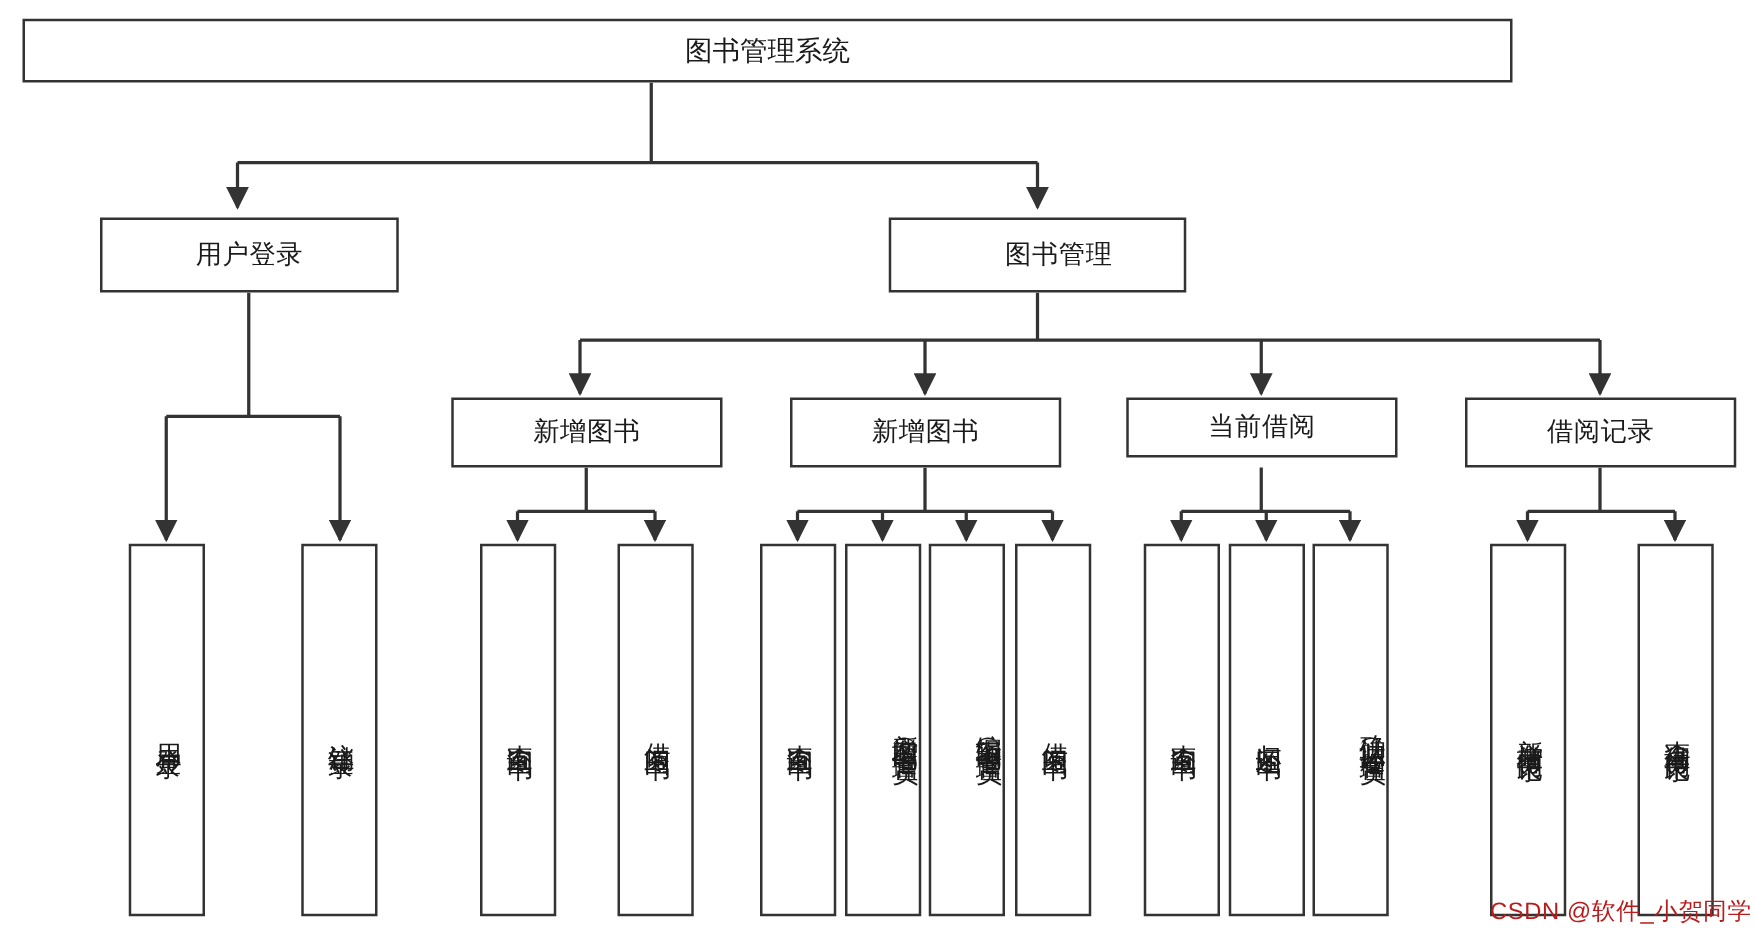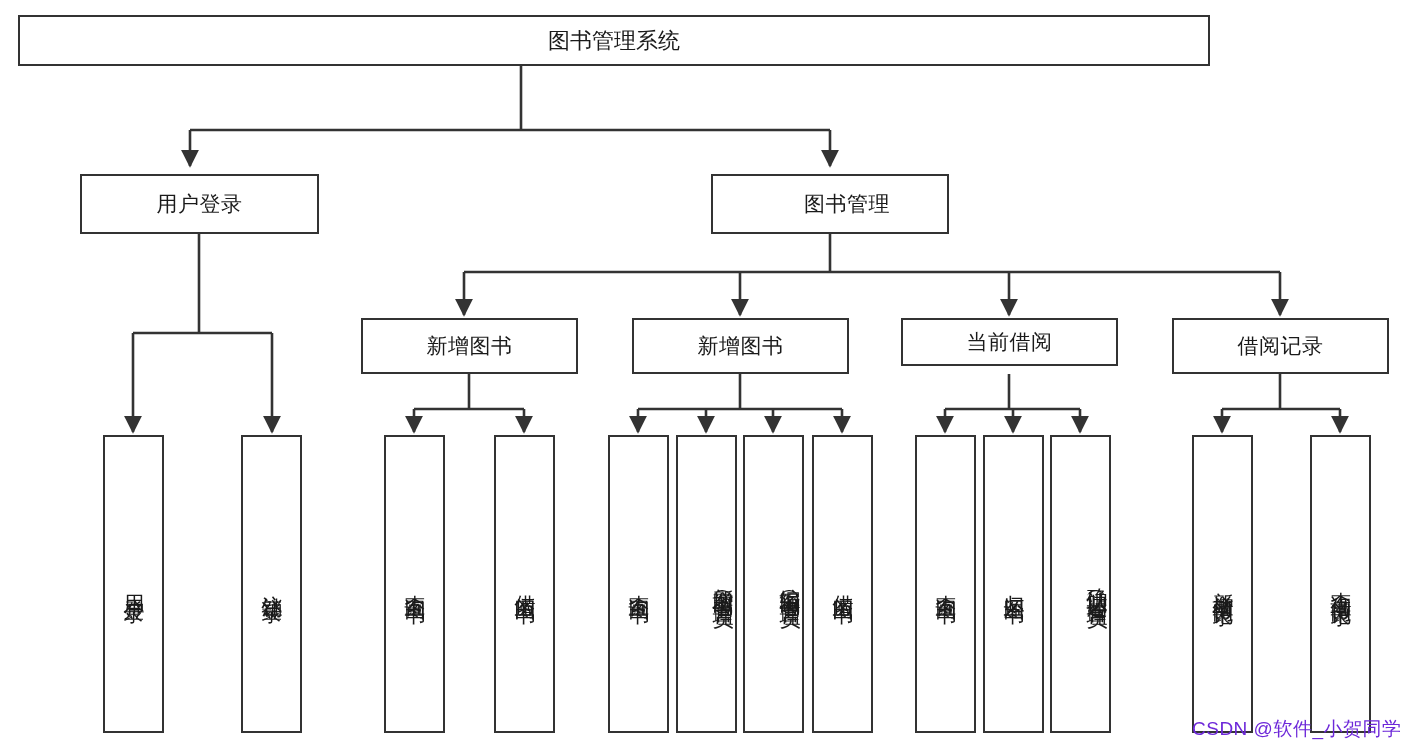--- a/index.html
+++ b/index.html
@@ -57,21 +57,21 @@
     align-items: center;
   }
   .node.v span {
     display: block;
     writing-mode: vertical-rl;
     text-orientation: upright;
   }
   .watermark {
     position: absolute;
     font-size: 19px;
-    color: #6d28d9;
+    color: #b91c1c;
     white-space: nowrap;
     letter-spacing: 0.5px;
   }
 </style>
 </head>
 <body>
 
 <div id="canvas">
 
   <svg class="edges" viewBox="0 0 1405 747">

